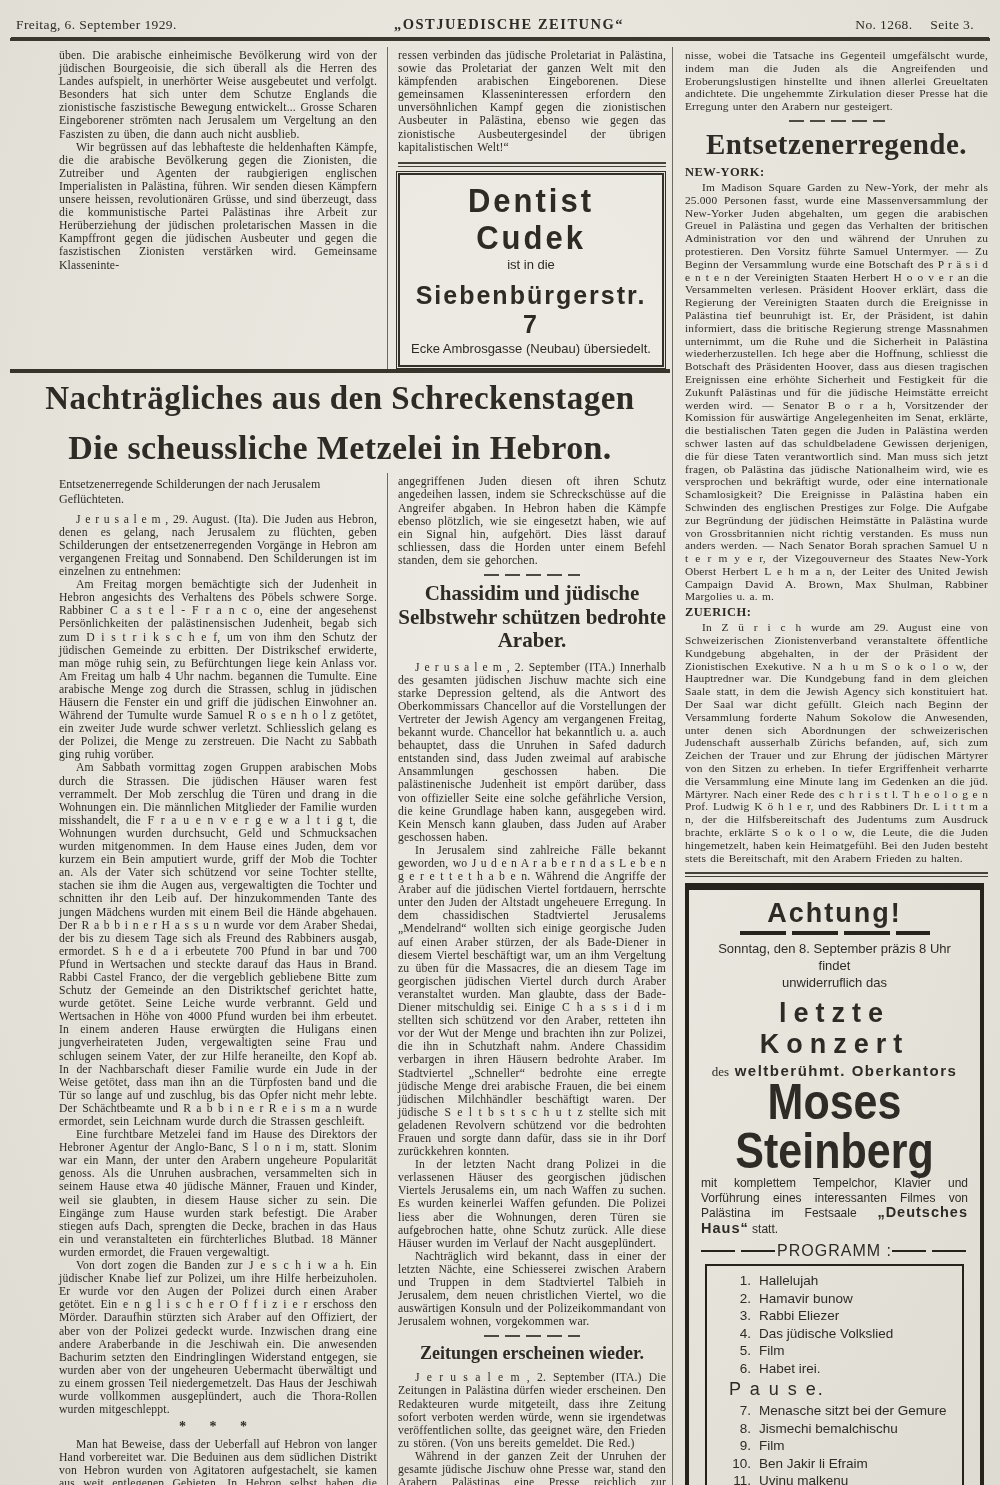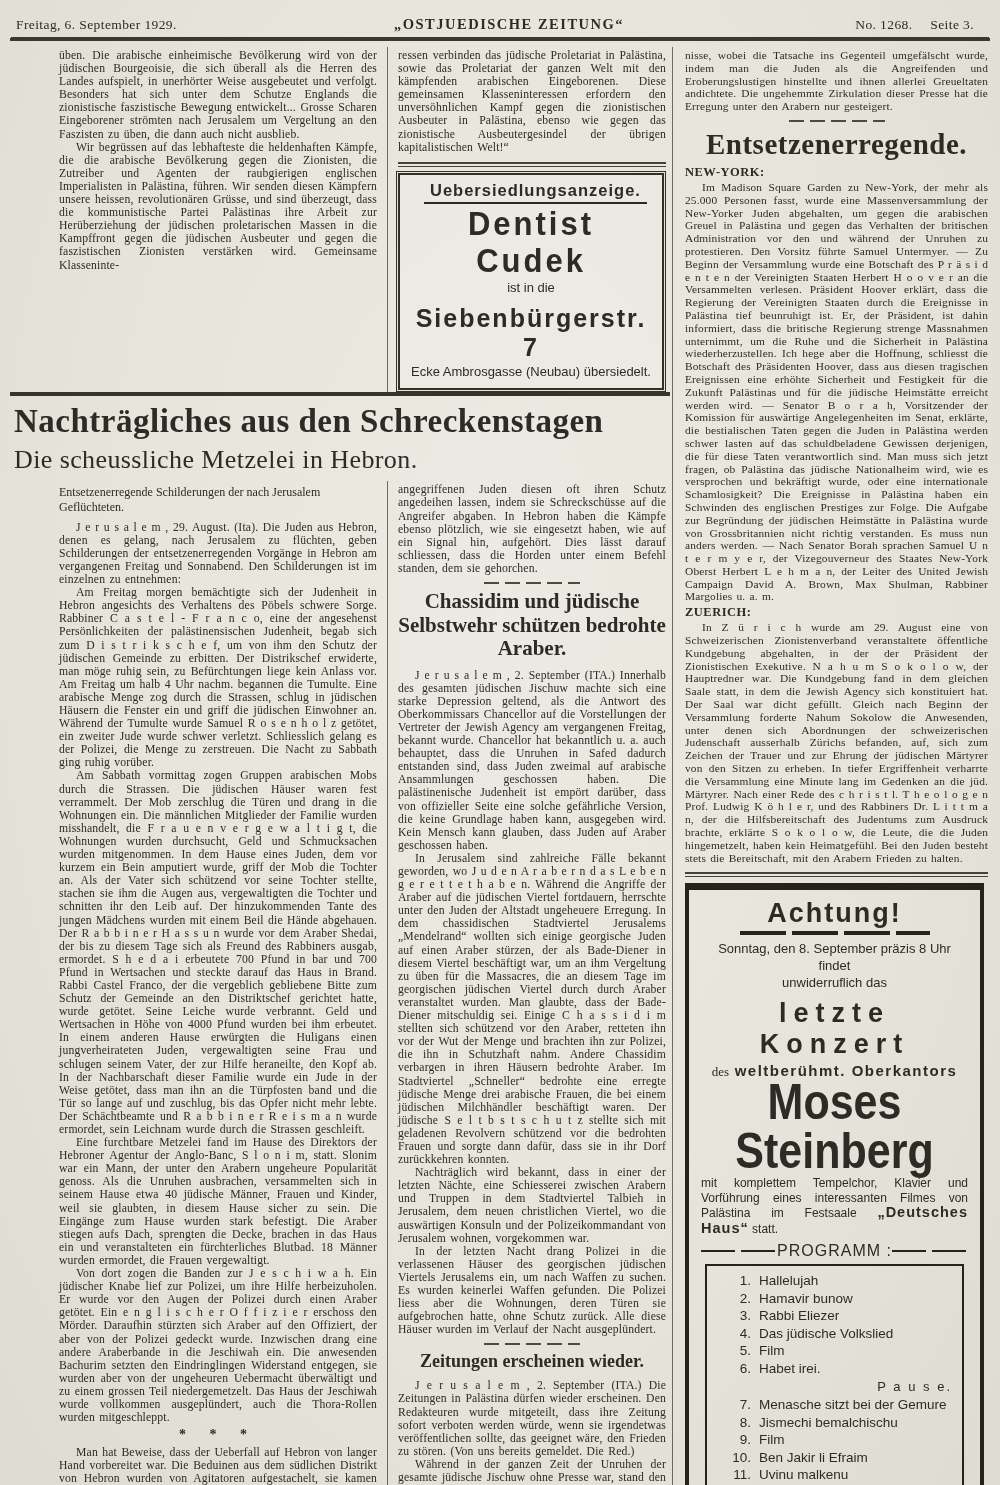--- a/index.html
+++ b/index.html
@@ -34,24 +34,24 @@
     font-size: 11.7px; line-height: 13.1px;
     text-align: justify; text-indent: 17px;
     letter-spacing: 0.15px; word-spacing: 1.2px;
   }
   p.body.noindent { text-indent: 0; }
   .col3 p.body { font-size: 11.4px; line-height: 12.8px; }
 
   
   .headline-block {
     border-top: 4px solid #37342c;
-    padding: 8px 4px 6px 4px; 
+    padding: 8px 4px 6px 4px; text-align: center;
   }
   .headline-main { font-size: 33px; font-weight: bold; letter-spacing: 0.5px; line-height: 1.05; }
-  .headline-sub { font-size: 26px; font-weight: 400; margin-top: 7px; letter-spacing: 0.4px; }
+  .headline-sub { font-size: 34px; font-weight: 700; margin-top: 14px; letter-spacing: 0.4px; }
 
   .art-head {
     font-weight: normal; font-size: 12px; line-height: 1.18;
     margin: 2px 0 7px 0;
   }
   .sec-head { text-align: center; font-weight: 600; font-size: 21px; line-height: 1.12; margin: 2px 0 8px 0; }
   .sec-head-sm { text-align: center; font-weight: bold; font-size: 18px; margin: 2px 0 7px 0; }
   .big-head { text-align: center; font-weight: bold; font-size: 29px; letter-spacing: 0.5px; margin: 2px 0 4px 0; }
   .city-label { font-weight: bold; font-size: 12.5px; letter-spacing: 0.5px; margin: 2px 0 1px 0; }
 
@@ -98,21 +98,21 @@
                      transform: scaleY(1.15); line-height: 1.0; }
   .concert .desc { font-size: 12px; line-height: 14.5px; text-align: justify; }
   .concert .desc .venue { font-weight: bold; font-size: 14.5px; letter-spacing: 1px; }
   .concert .prog-row { display: flex; align-items: center; margin: 6px 0 4px 0; }
   .concert .prog-row .bar { flex: 1; height: 2px;
         background: repeating-linear-gradient(90deg,#26231d 0 34px, transparent 34px 40px); }
   .concert .prog-label { font-size: 16px; letter-spacing: 1px; }
   .concert .prog-box { border: 2px solid #26231d; margin: 0 4px; padding: 6px 10px 6px 22px; text-align: left; }
   .concert .prog-item { display: flex; font-size: 13.5px; line-height: 17.5px; }
   .concert .prog-item .no { width: 30px; text-align: right; padding-right: 8px; flex: none; }
-  .concert .pause { text-align: right; font-size: 13px; letter-spacing: 2px; margin: 2px 0; }
+  .concert .pause { text-align: left; font-size: 18px; letter-spacing: 2px; margin: 2px 0; }
 </style>
 </head>
 <body>
 
 <div class="page">
 
   <div class="masthead">
     <span>Freitag, 6. September 1929.</span>
     <span class="paper-title">„OSTJUEDISCHE ZEITUNG“</span>
     <span class="issue-group">
@@ -128,23 +128,20 @@
 
       <div class="top-row">
         <div class="c1">
           <p class="body noindent">üben. Die arabische einheimische Bevölkerung wird von der jüdischen Bourgeoisie, die sich überall als die Herren des Landes aufspielt, in unerhörter Weise ausgebeutet und verfolgt. Besonders hat sich unter dem Schutze Englands die zionistische faszistische Bewegung entwickelt... Grosse Scharen Eingeborener strömten nach Jerusalem um Vergeltung an den Faszisten zu üben, die dann auch nicht ausblieb.</p>
           <p class="body">Wir begrüssen auf das lebhafteste die heldenhaften Kämpfe, die die arabische Bevölkerung gegen die Zionisten, die Zutreiber und Agenten der raubgierigen englischen Imperialisten in Palästina, führen. Wir senden diesen Kämpfern unsere heissen, revolutionären Grüsse, und sind überzeugt, dass die kommunistische Partei Palästinas ihre Arbeit zur Herüberziehung der jüdischen proletarischen Massen in die Kampffront gegen die jüdischen Ausbeuter und gegen die faszistischen Zionisten verstärken wird. Gemeinsame Klasseninte-</p>
         </div>
         <div class="c2">
           <p class="body noindent">ressen verbinden das jüdische Proletariat in Palästina, sowie das Proletariat der ganzen Welt mit den kämpfenden arabischen Eingeborenen. Diese gemeinsamen Klasseninteressen erfordern den unversöhnlichen Kampf gegen die zionistischen Ausbeuter in Palästina, ebenso wie gegen das zionistische Ausbeutergesindel der übrigen kapitalistischen Welt!“</p>
           <div class="rule-double"></div>
           <div class="ad-box dentist sans">
-            <div class="kicker-row">
-              <span class="kicker">Uebersiedlungsanzeige.</span>
-            </div>
             <div class="name">Dentist Cudek</div>
             <div class="mid">ist in die</div>
             <div class="street">Siebenbürgerstr. 7</div>
             <div class="tail">Ecke Ambrosgasse (Neubau) übersiedelt.</div>
           </div>
         </div>
       </div>
 
       <div class="headline-block">
         <div class="headline-main">Nachträgliches aus den Schreckenstagen</div>
@@ -162,22 +159,22 @@
           <div class="stars">* * *</div>
           <p class="body">Man hat Beweise, dass der Ueberfall auf Hebron von langer Hand vorbereitet war. Die Beduinen aus dem südlichen Distrikt von Hebron wurden von Agitatoren aufgestachelt, sie kamen aus weit entlegenen Gebieten. In Hebron selbst haben die arabischen Nachbarn der</p>
         </div>
 
         <div class="c2">
           <p class="body noindent">angegriffenen Juden diesen oft ihren Schutz angedeihen lassen, indem sie Schreckschüsse auf die Angreifer abgaben. In Hebron haben die Kämpfe ebenso plötzlich, wie sie eingesetzt haben, wie auf ein Signal hin, aufgehört. Dies lässt darauf schliessen, dass die Horden unter einem Befehl standen, dem sie gehorchen.</p>
           <div class="dd"></div>
           <div class="sec-head">Chassidim und jüdische Selbstwehr schützen bedrohte Araber.</div>
           <p class="body">J e r u s a l e m ,  2. September (ITA.) Innerhalb des gesamten jüdischen Jischuw machte sich eine starke Depression geltend, als die Antwort des Oberkommissars Chancellor auf die Vorstellungen der Vertreter der Jewish Agency am vergangenen Freitag, bekannt wurde. Chancellor hat bekanntlich u. a. auch behauptet, dass die Unruhen in Safed dadurch entstanden sind, dass Juden zweimal auf arabische Ansammlungen geschossen haben. Die palästinenische Judenheit ist empört darüber, dass von offizieller Seite eine solche gefährliche Version, die keine Grundlage haben kann, ausgegeben wird. Kein Mensch kann glauben, dass Juden auf Araber geschossen haben.</p>
           <p class="body">In Jerusalem sind zahlreiche Fälle bekannt geworden, wo J u d e n  A r a b e r n  d a s  L e b e n  g e r e t t e t  h a b e n. Während die Angriffe der Araber auf die jüdischen Viertel fortdauern, herrschte unter den Juden der Altstadt ungeheuere Erregung. In dem chassidischen Stadtviertel Jerusalems „Mendelrand“ wollten sich einige georgische Juden auf einen Araber stürzen, der als Bade-Diener in diesem Viertel beschäftigt war, um an ihm Vergeltung zu üben für die Massacres, die an diesem Tage im georgischen jüdischen Viertel durch durch Araber veranstaltet wurden. Man glaubte, dass der Bade-Diener mitschuldig sei. Einige C h a s s i d i m stellten sich schützend vor den Araber, retteten ihn vor der Wut der Menge und brachten ihn zur Polizei, die ihn in Schutzhaft nahm. Andere Chassidim verbargen in ihren Häusern bedrohte Araber. Im Stadtviertel „Schneller“ bedrohte eine erregte jüdische Menge drei arabische Frauen, die bei einem jüdischen Milchhändler beschäftigt waren. Der jüdische S e l t b s t s c h u t z stellte sich mit geladenen Revolvern schützend vor die bedrohten Frauen und sorgte dann dafür, dass sie in ihr Dorf zurückkehren konnten.</p>
+          <p class="body">In der letzten Nacht drang Polizei in die verlassenen Häuser des georgischen jüdischen Viertels Jerusalems ein, um nach Waffen zu suchen. Es wurden keinerlei Waffen gefunden. Die Polizei liess aber die Wohnungen, deren Türen sie aufgebrochen hatte, ohne Schutz zurück. Alle diese Häuser wurden im Verlauf der Nacht ausgeplündert.</p>
           <p class="body">Nachträglich wird bekannt, dass in einer der letzten Nächte, eine Schiesserei zwischen Arabern und Truppen in dem Stadtviertel Talbieh in Jerusalem, dem neuen christlichen Viertel, wo die auswärtigen Konsuln und der Polizeikommandant von Jerusalem wohnen, vorgekommen war.</p>
-          <p class="body">In der letzten Nacht drang Polizei in die verlassenen Häuser des georgischen jüdischen Viertels Jerusalems ein, um nach Waffen zu suchen. Es wurden keinerlei Waffen gefunden. Die Polizei liess aber die Wohnungen, deren Türen sie aufgebrochen hatte, ohne Schutz zurück. Alle diese Häuser wurden im Verlauf der Nacht ausgeplündert.</p>
           <div class="dd"></div>
           <div class="sec-head-sm">Zeitungen erscheinen wieder.</div>
           <p class="body">J e r u s a l e m ,  2. September (ITA.) Die Zeitungen in Palästina dürfen wieder erscheinen. Den Redakteuren wurde mitgeteilt, dass ihre Zeitung sofort verboten werden würde, wenn sie irgendetwas veröffentlichen sollte, das geeignet wäre, den Frieden zu stören. (Von uns bereits gemeldet. Die Red.)</p>
           <p class="body">Während in der ganzen Zeit der Unruhen der gesamte jüdische Jischuw ohne Presse war, stand den Arabern Palästinas eine Presse reichlich zur Verfügung. Die ägyptischen und syrischen Zeitungen durften frei in Palästina verbreitet werden; sie waren bis zum Rande voll mit Schilderungen palästinensischer Ereig-</p>
           <div class="rule-double"></div>
           <div class="hotel">
             <div class="h-title">Hotel Veneția Bukarest</div>
             <div class="h-addr1 sans">strada Pictor Grigorescu Nr. 12</div>
             <div class="h-addr2">vis-a-vis d. Königs-Palast. Eingang durch die Calea-Victoria</div>
 

